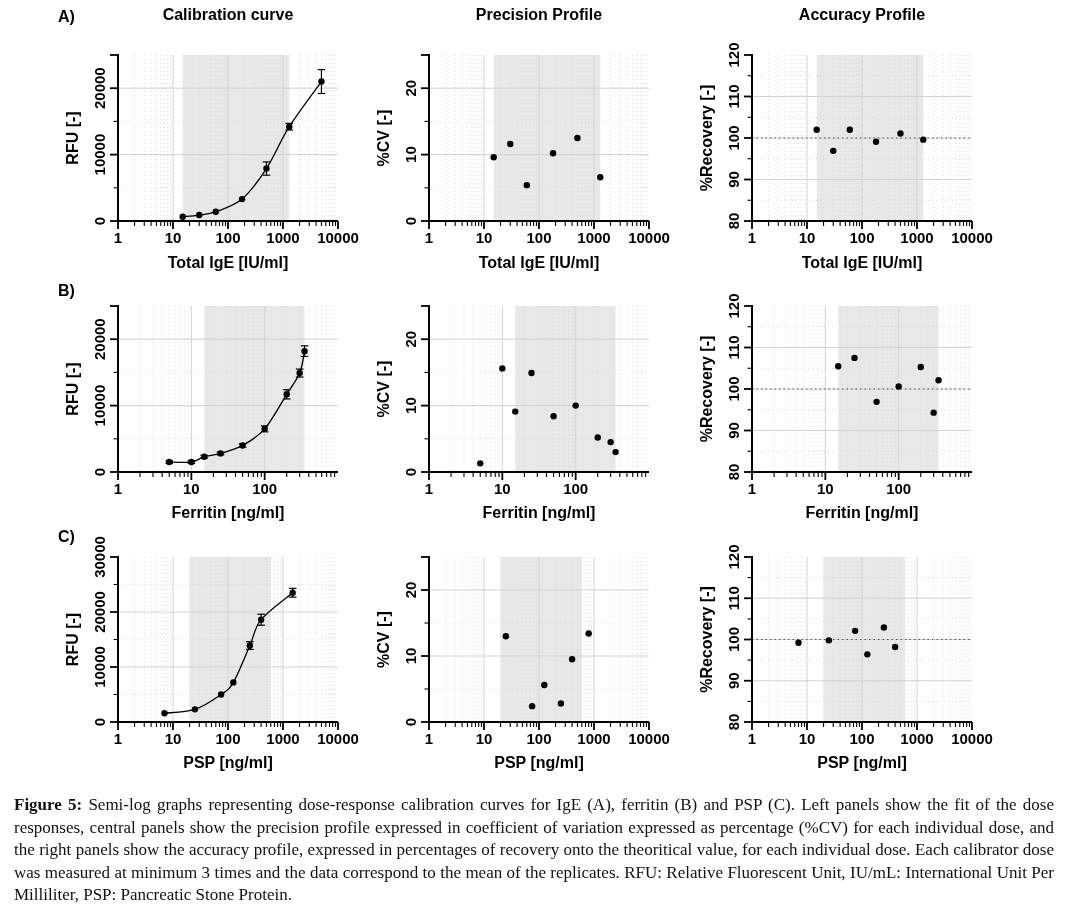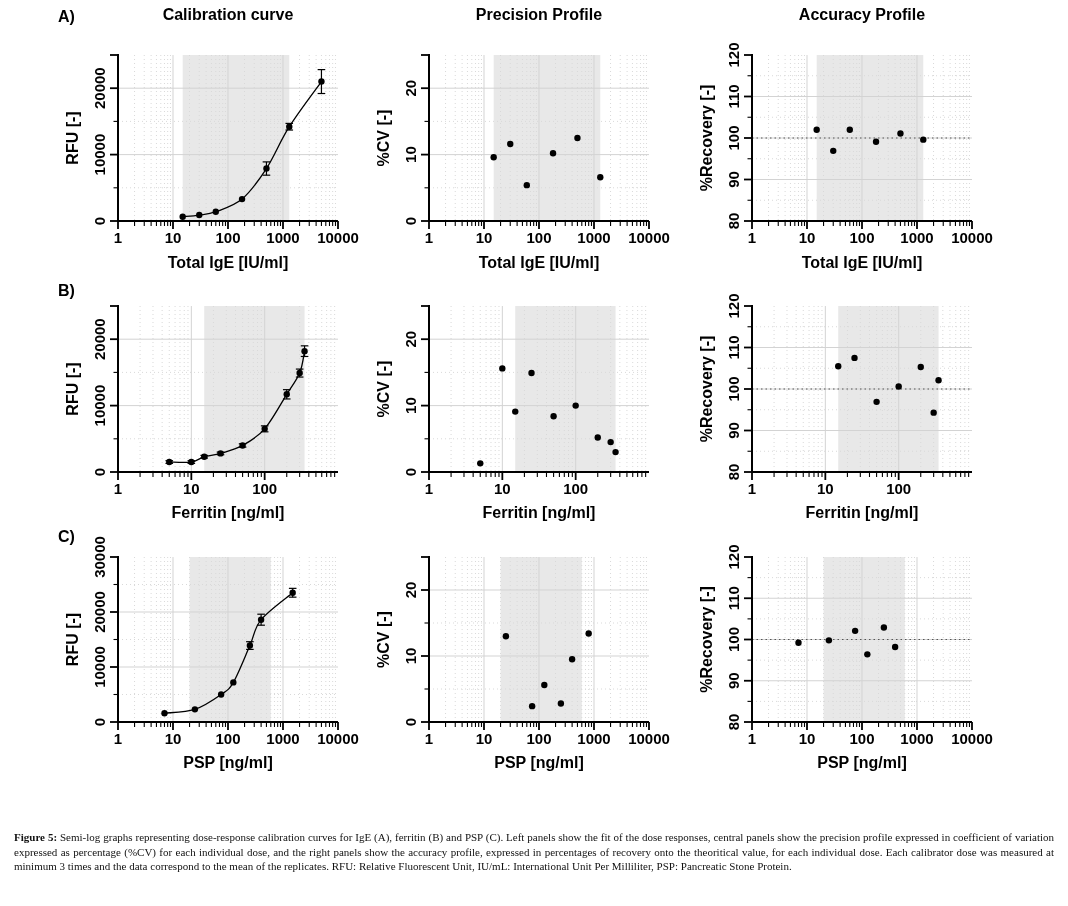--- a/index.html
+++ b/index.html
@@ -9,22 +9,22 @@
   .rowB{top:280px;height:245px;}
   .rowC{top:535px;height:245px;}
   .col0{left:56px;}
   .col1{left:367px;}
   .col2{left:690px;}
   .rowlabel{position:absolute;left:58px;font-weight:700;font-size:16px;color:#000;}
   #rl-a{top:8px;}
   #rl-b{top:282px;}
   #rl-c{top:528px;}
   svg text{font-family:"Liberation Sans",sans-serif;fill:#000;}
-  .caption{position:absolute;left:14px;top:830px;width:1040px;
-    font-family:"Liberation Serif",serif;font-size:11px;line-height:1.33;
+  .caption{position:absolute;left:14px;top:794px;width:1040px;
+    font-family:"Liberation Serif",serif;font-size:17px;line-height:1.33;
     color:#111;text-align:justify;}
   .caption b{font-weight:700;}
 </style>
 </head>
 <body>
 
 <div id="page">
 
   <div class="rowlabel" id="rl-a">A)</div>
   <div class="rowlabel" id="rl-b">B)</div>

